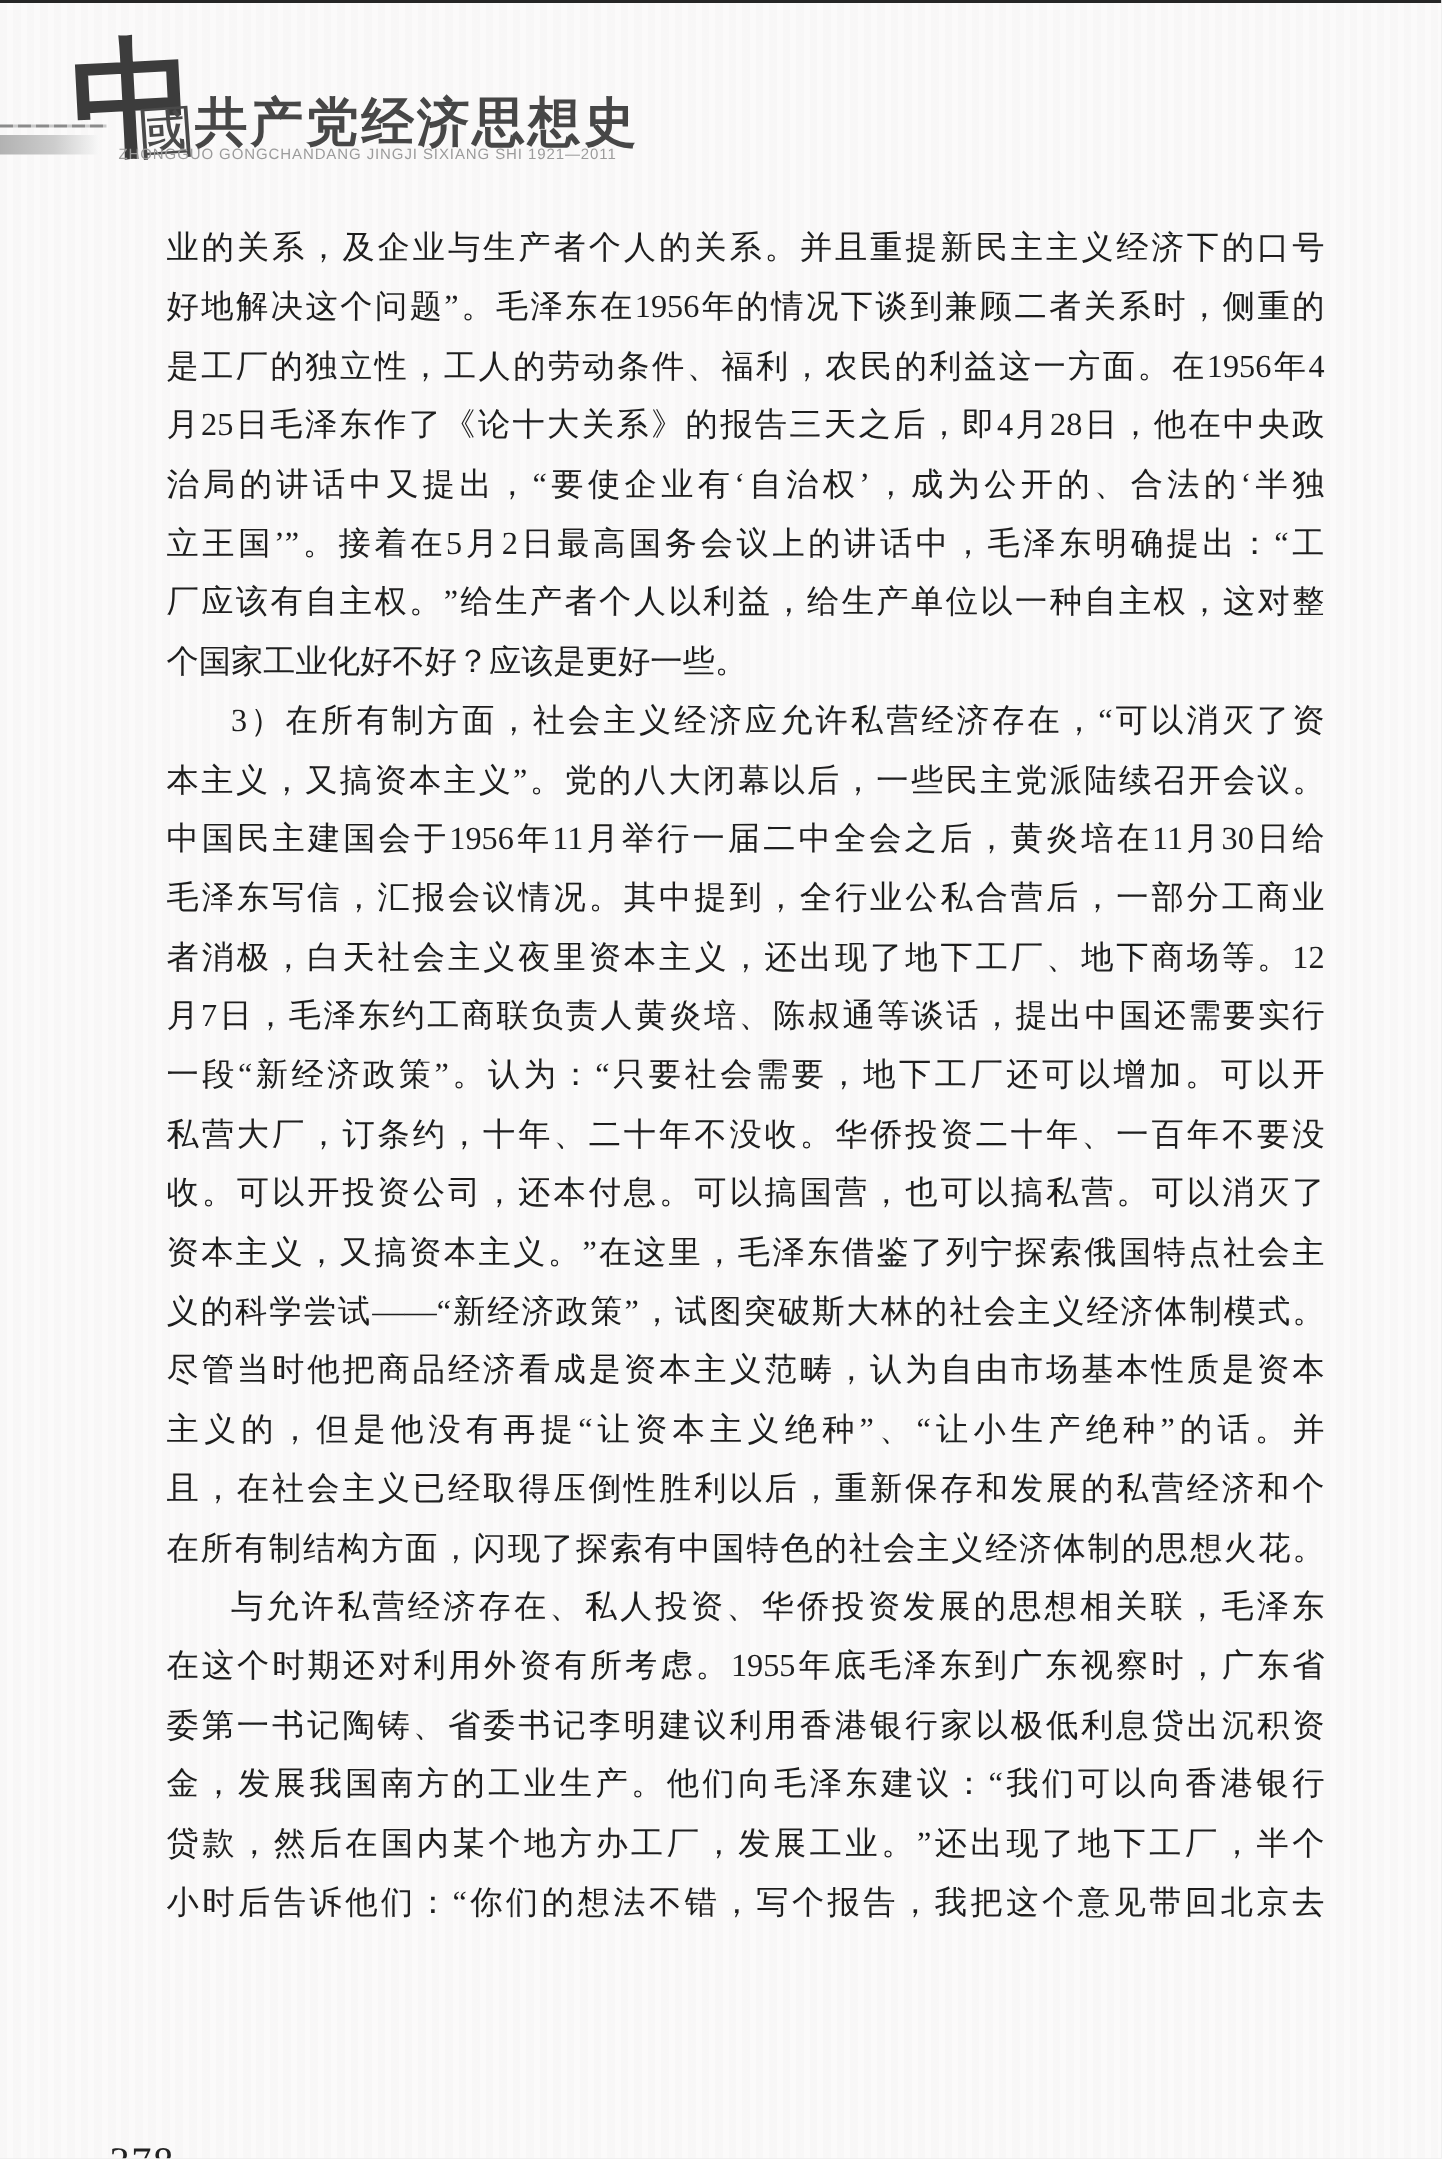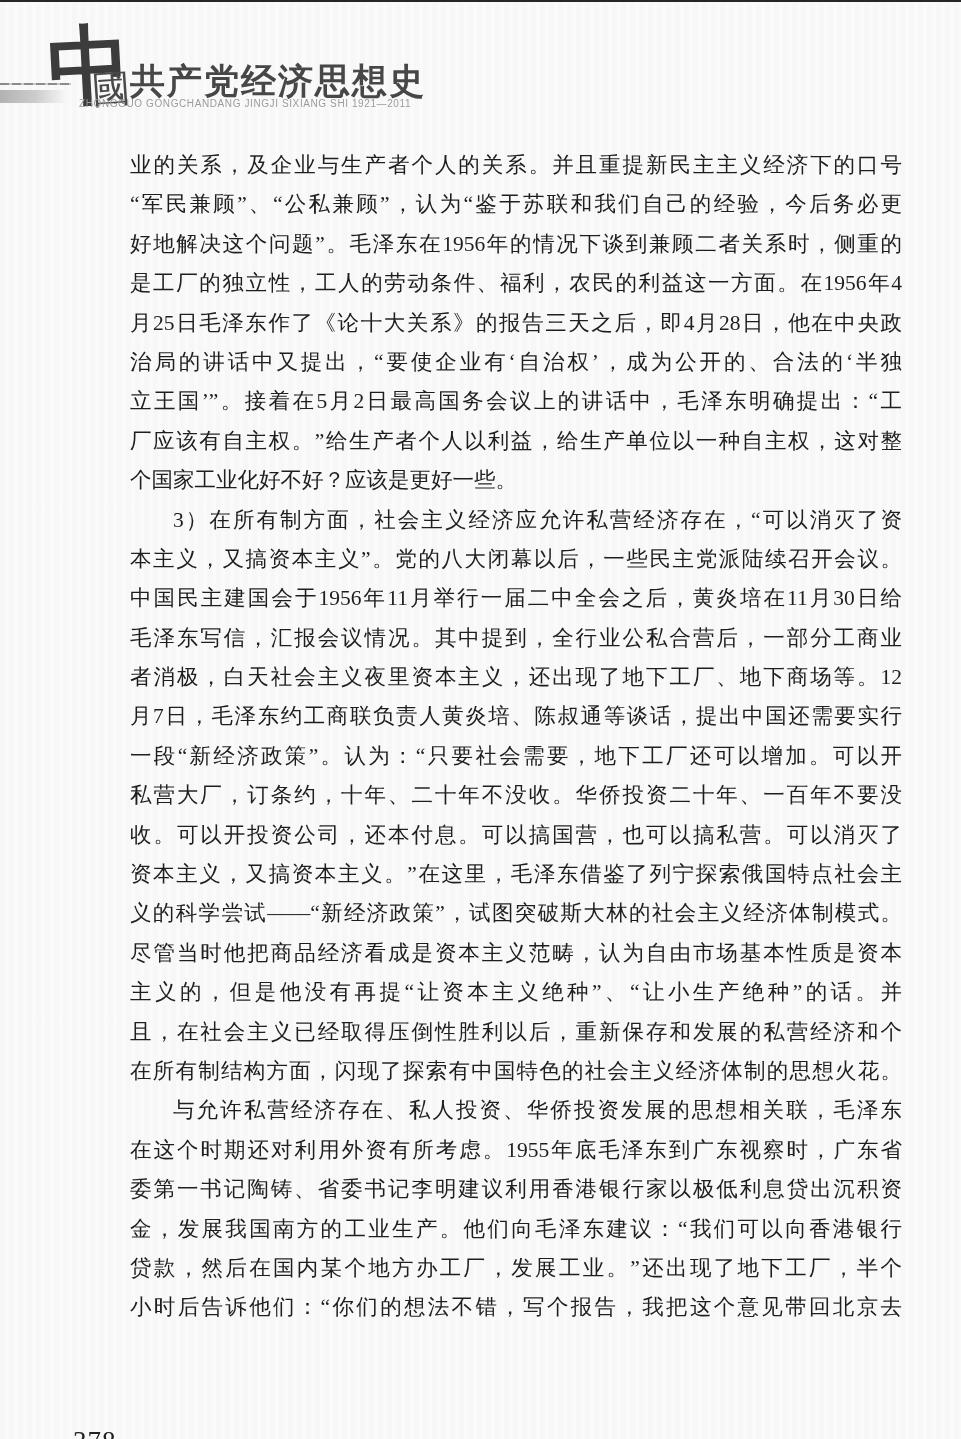--- a/index.html
+++ b/index.html
@@ -76,21 +76,20 @@
     color: #9b9b9b;
     letter-spacing: 0.6px;
     white-space: nowrap;
     text-align: right;
   }
   
   .text-block {
     position: absolute;
     left: 111px; top: 146px;
     width: 772px;
-    margin-left: 19px;
   }
   .line {
     height: 39.4px;
     line-height: 39.4px;
     font-size: 21.5px;
     color: #1e1e1e;
     text-align: justify;
     text-align-last: justify;
     overflow: hidden;
   }
@@ -115,21 +114,20 @@
     <div class="header-bar"></div>
     <div class="logo-zhong">中</div>
     <div class="logo-guo">國</div>
     <div class="logo-title">共产党经济思想史</div>
     <div class="logo-subtitle">ZHONGGUO GONGCHANDANG JINGJI SIXIANG SHI 1921—2011</div>
   </header>
 
   <main class="text-block" id="text-block">
 
   <div class="line">业的关系，及企业与生产者个人的关系。并且重提新民主主义经济下的口号</div>
-      <div class="line">“军民兼顾”、“公私兼顾”，认为“鉴于苏联和我们自己的经验，今后务必更</div>
       <div class="line">好地解决这个问题”。毛泽东在1956年的情况下谈到兼顾二者关系时，侧重的</div>
       <div class="line">是工厂的独立性，工人的劳动条件、福利，农民的利益这一方面。在1956年4</div>
       <div class="line">月25日毛泽东作了《论十大关系》的报告三天之后，即4月28日，他在中央政</div>
       <div class="line">治局的讲话中又提出，“要使企业有‘自治权’，成为公开的、合法的‘半独</div>
       <div class="line">立王国’”。接着在5月2日最高国务会议上的讲话中，毛泽东明确提出：“工</div>
       <div class="line">厂应该有自主权。”给生产者个人以利益，给生产单位以一种自主权，这对整</div>
       <div class="line no-justify">个国家工业化好不好？应该是更好一些。</div>
       <div class="line indent">3）在所有制方面，社会主义经济应允许私营经济存在，“可以消灭了资</div>
       <div class="line">本主义，又搞资本主义”。党的八大闭幕以后，一些民主党派陆续召开会议。</div>
       <div class="line">中国民主建国会于1956年11月举行一届二中全会之后，黄炎培在11月30日给</div>

